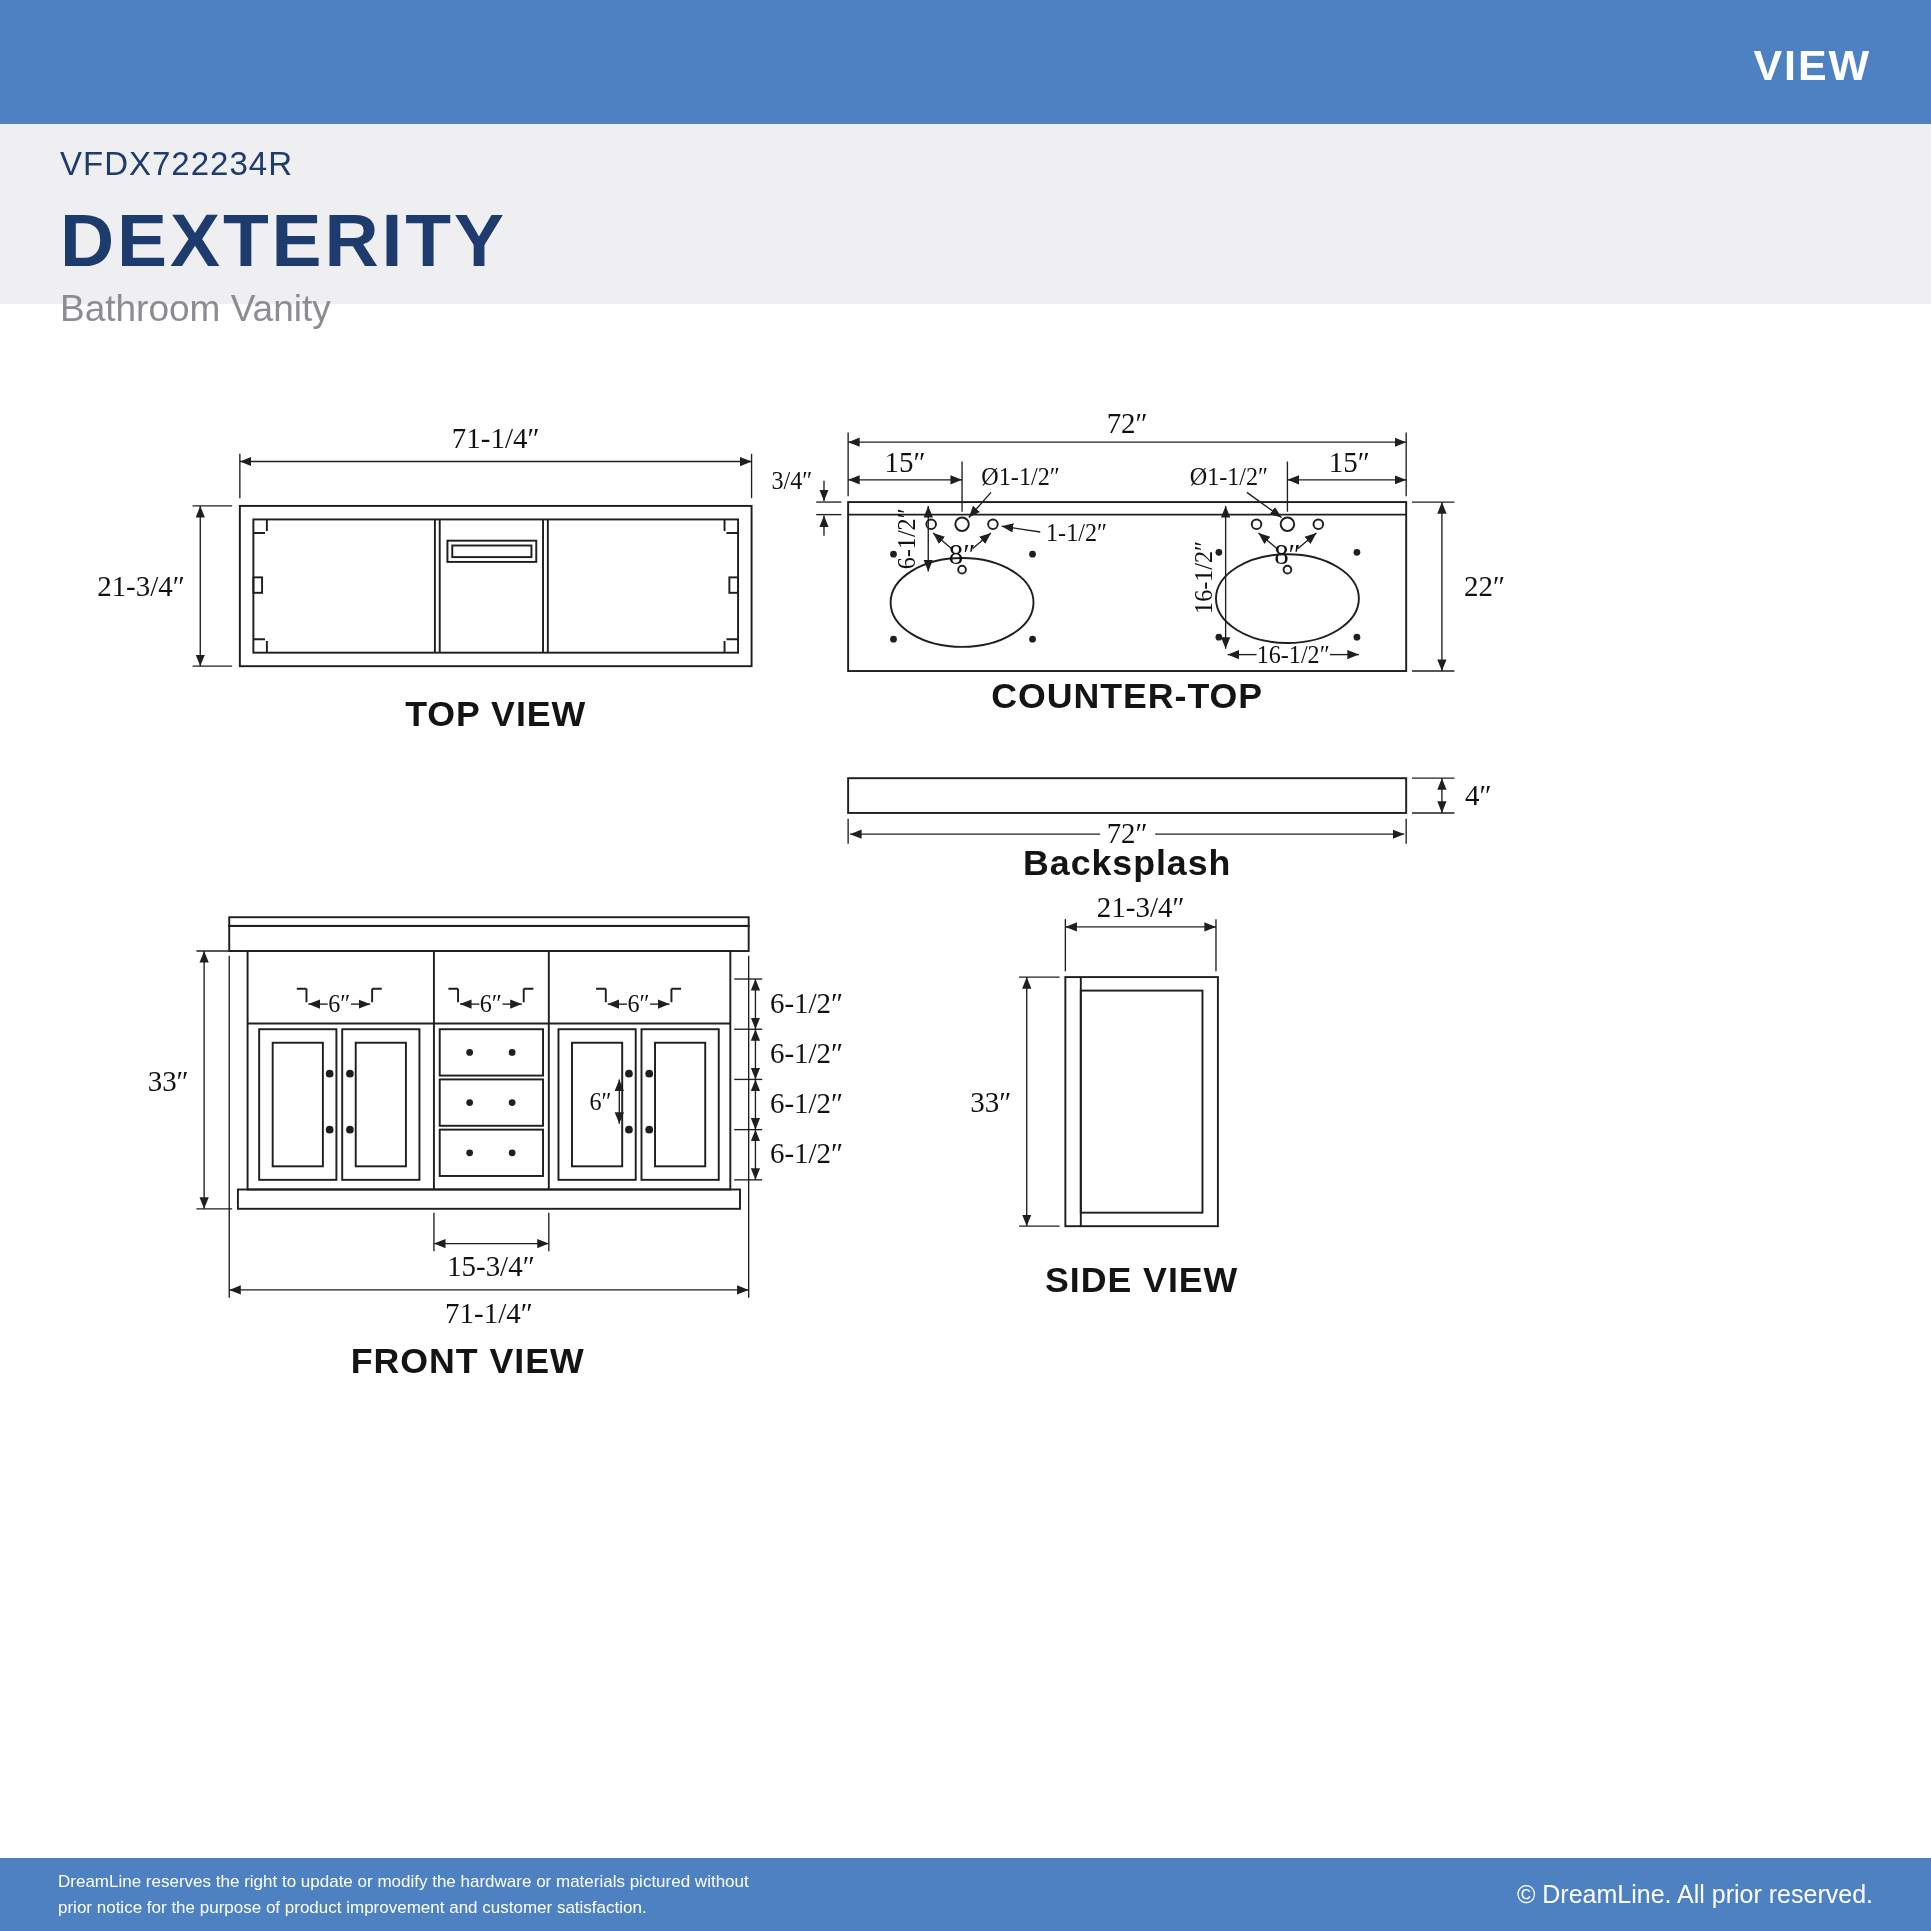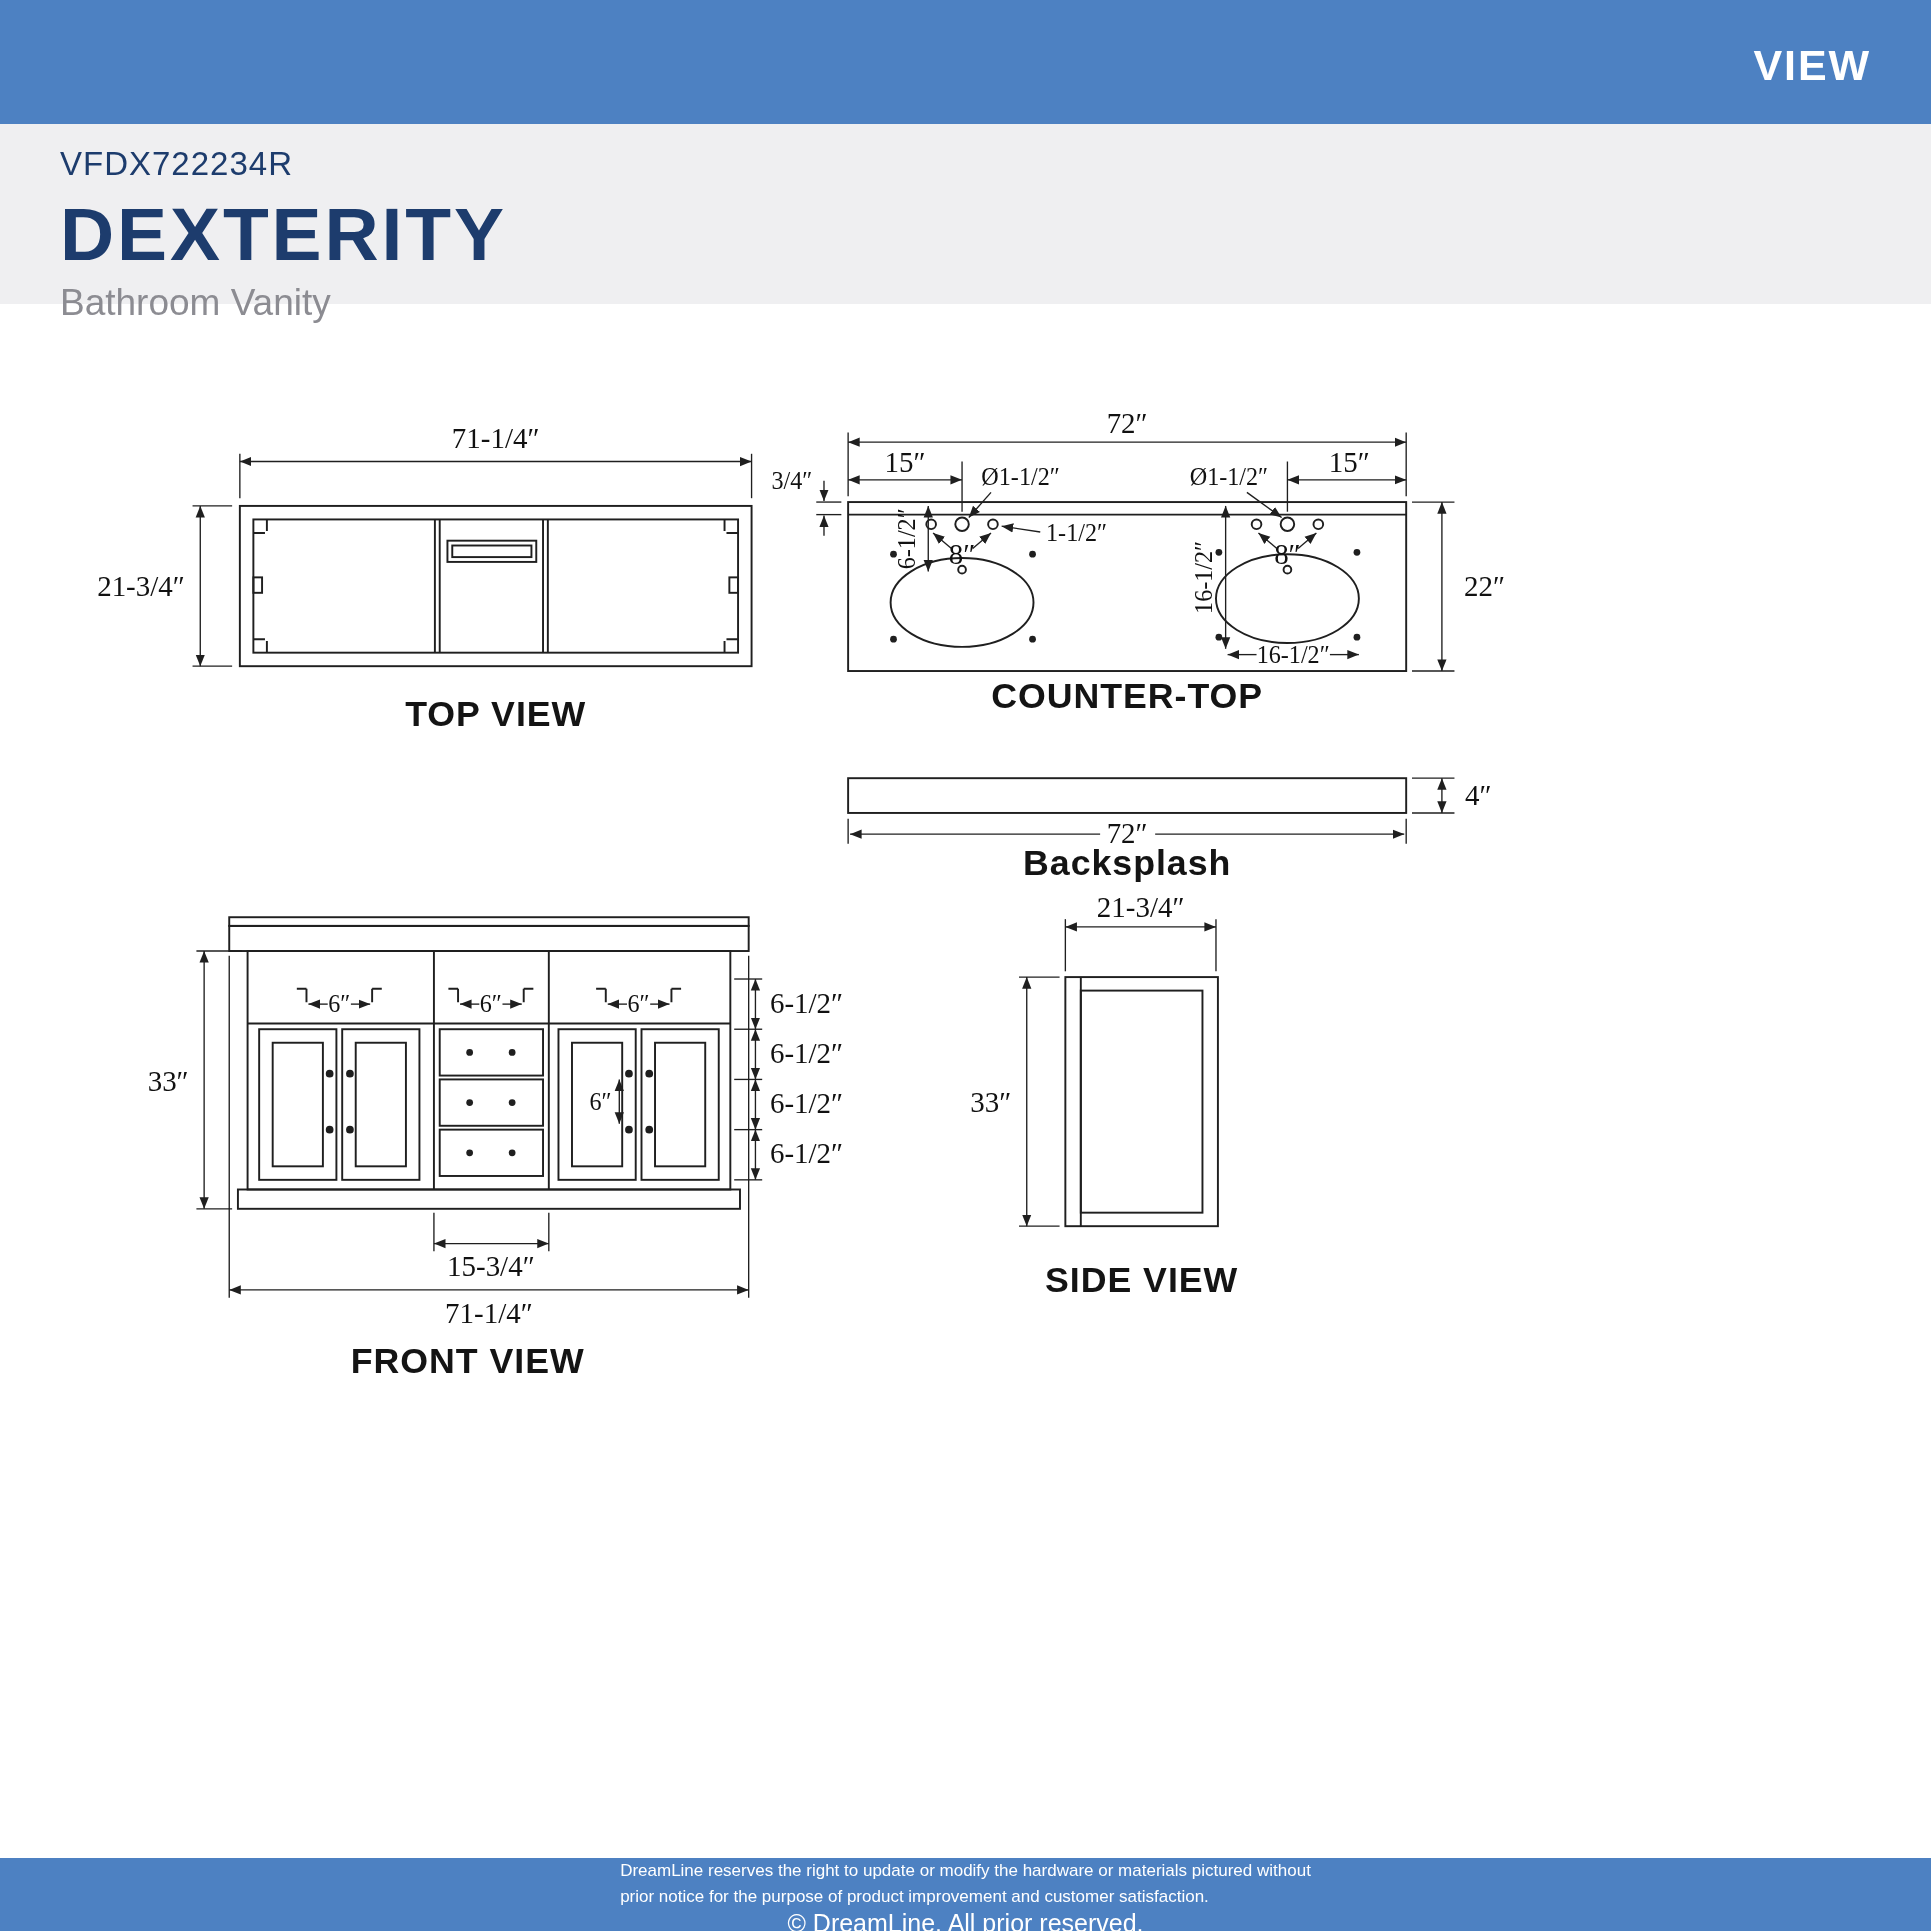--- a/index.html
+++ b/index.html
@@ -6,27 +6,27 @@
   html,body { background:#ffffff; }
   body { width:1931px; height:1931px; font-family:"Liberation Sans", sans-serif; }
   .page { position:relative; width:1931px; height:1931px; background:#ffffff; overflow:hidden; }
 
   .banner { position:absolute; top:0; left:0; width:100%; height:132px; background:#4d81c2;
             display:flex; align-items:center; justify-content:flex-end; padding-right:60px; }
   .banner-text { text-align:right; color:#ffffff; font-weight:bold; font-size:43px; line-height:1.2; letter-spacing:1.9px; }
 
   .product-band { position:absolute; top:124px; left:0; width:100%; height:180px; background:#efeff1; padding:21px 0 0 60px; }
   .model-number { color:#1d3c6d; font-size:33px; letter-spacing:1px; }
-  .product-name { color:#1d3c6d; font-size:75px; font-weight:bold; letter-spacing:2.9px; line-height:1.02; margin-top:13px; }
+  .product-name { color:#1d3c6d; font-size:75px; font-weight:bold; letter-spacing:2.9px; line-height:1.02; margin-top:19px; }
   .product-subtitle { color:#8c8c92; font-size:37px; margin-top:9px; }
 
   .drawings { position:absolute; top:0; left:0; width:1927px; height:1931px; pointer-events:none;padding-left:40px; }
 
   .footer { position:absolute; bottom:0; left:0; width:100%; height:73px; background:#4d81c2; color:#ffffff;
-            display:flex; align-items:center; justify-content:space-between; padding:0 58px;flex-direction:column; }
+            display:flex; align-items:center; justify-content:space-between; padding:0 58px; }
   .disclaimer { font-size:17px; line-height:1.5; }
   .copyright { font-size:25px; }
 
   
   .obj rect, .obj line, .obj ellipse, .obj circle, .obj path { fill:none; stroke:#1f1f1f; stroke-width:2; }
   .objf circle { fill:#1f1f1f; stroke:none; }
   .dim line { stroke:#1f1f1f; stroke-width:1.4; fill:none; }
   text.dt  { font-family:"Liberation Serif", serif; font-size:30px; fill:#111111; }
   text.dts { font-family:"Liberation Serif", serif; font-size:25px; fill:#111111; }
   text.vl  { font-family:"Liberation Sans", sans-serif; font-size:37px; font-weight:bold; fill:#141414; letter-spacing:1px; }

